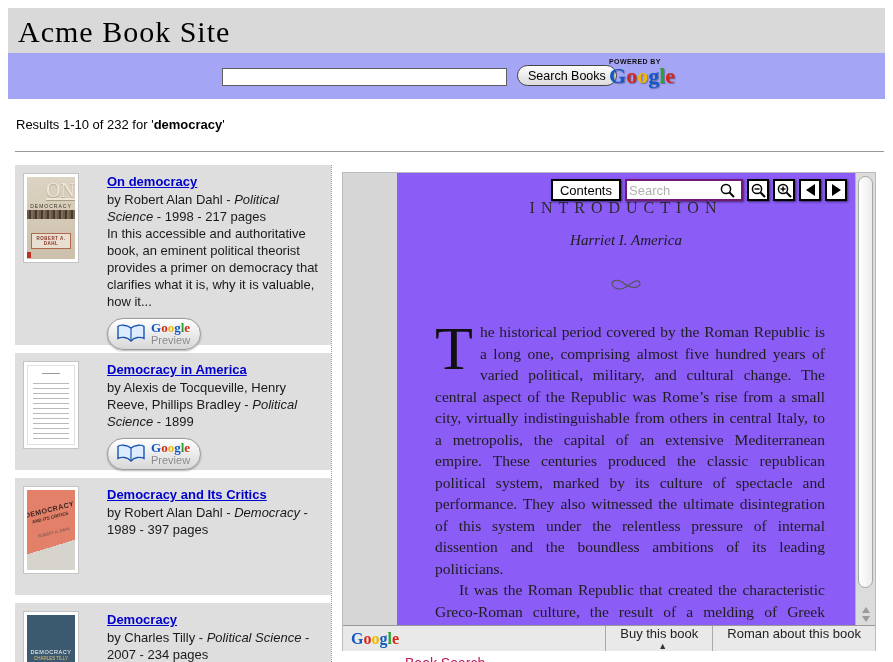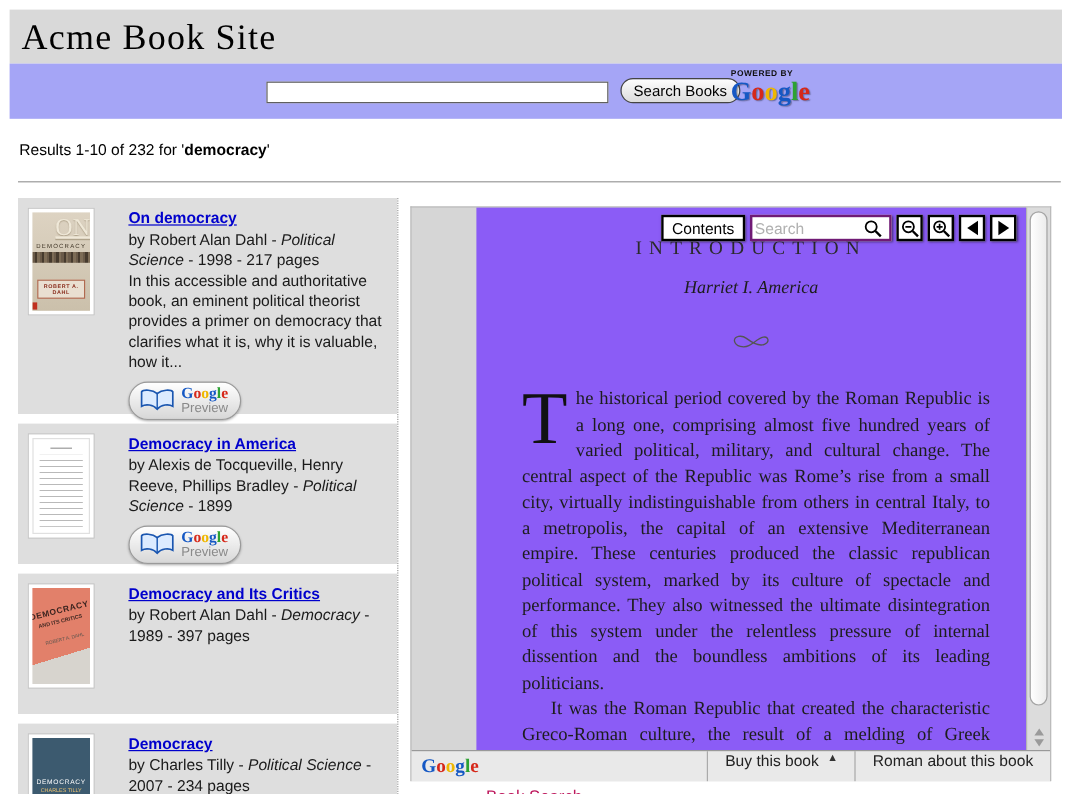--- a/index.html
+++ b/index.html
@@ -114,22 +114,22 @@
            border-right:4px solid transparent; border-bottom:6px solid #9a9a9a; cursor:pointer; }
   .va-dn { width:0; height:0; margin:0 auto; border-left:4px solid transparent;
            border-right:4px solid transparent; border-top:6px solid #9a9a9a; cursor:pointer; }
 
   
   .viewer-footer { position:absolute; left:0; right:0; bottom:0; height:26px; background:#e9e9e9;
                    border-top:1px solid #999; display:flex; align-items:stretch; font-size:13px; }
   .vf-left { flex:1; display:flex; align-items:center; gap:6px; padding-left:8px; cursor:pointer; }
   .vf-logo { font-size:16px; }
   .vf-brand { color:#be185d; font-size:14px;margin-top:48px; }
-  .vf-buy, .vf-more { border-left:1px solid #aaa; display:flex; align-items:flex-start;
-                      padding:0 14px; color:#222; cursor:pointer; white-space:nowrap; }
+  .vf-buy, .vf-more { border-left:1px solid #aaa; display:flex; align-items:center;
+                      padding:0 14px; color:#222; cursor:pointer; white-space:nowrap;flex-direction:column; }
   .vf-arrow { margin-left:7px; font-size:9px; color:#333; }
 </style>
 </head>
 <body>
 
 <div class="page">
 
   <div class="site-header">
     <div class="site-title">Acme Book Site</div>
   </div>

